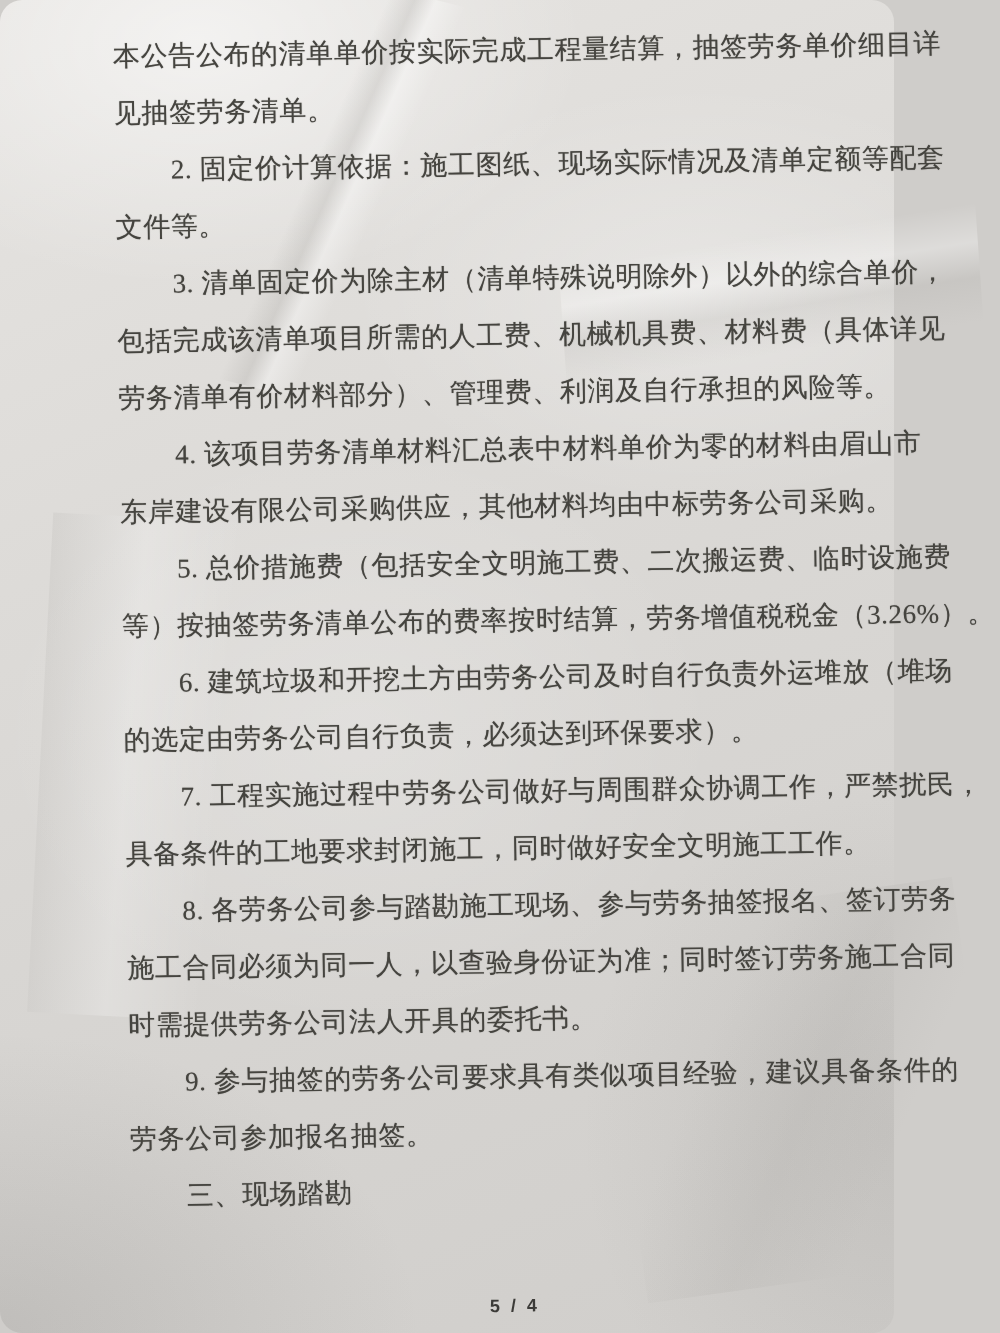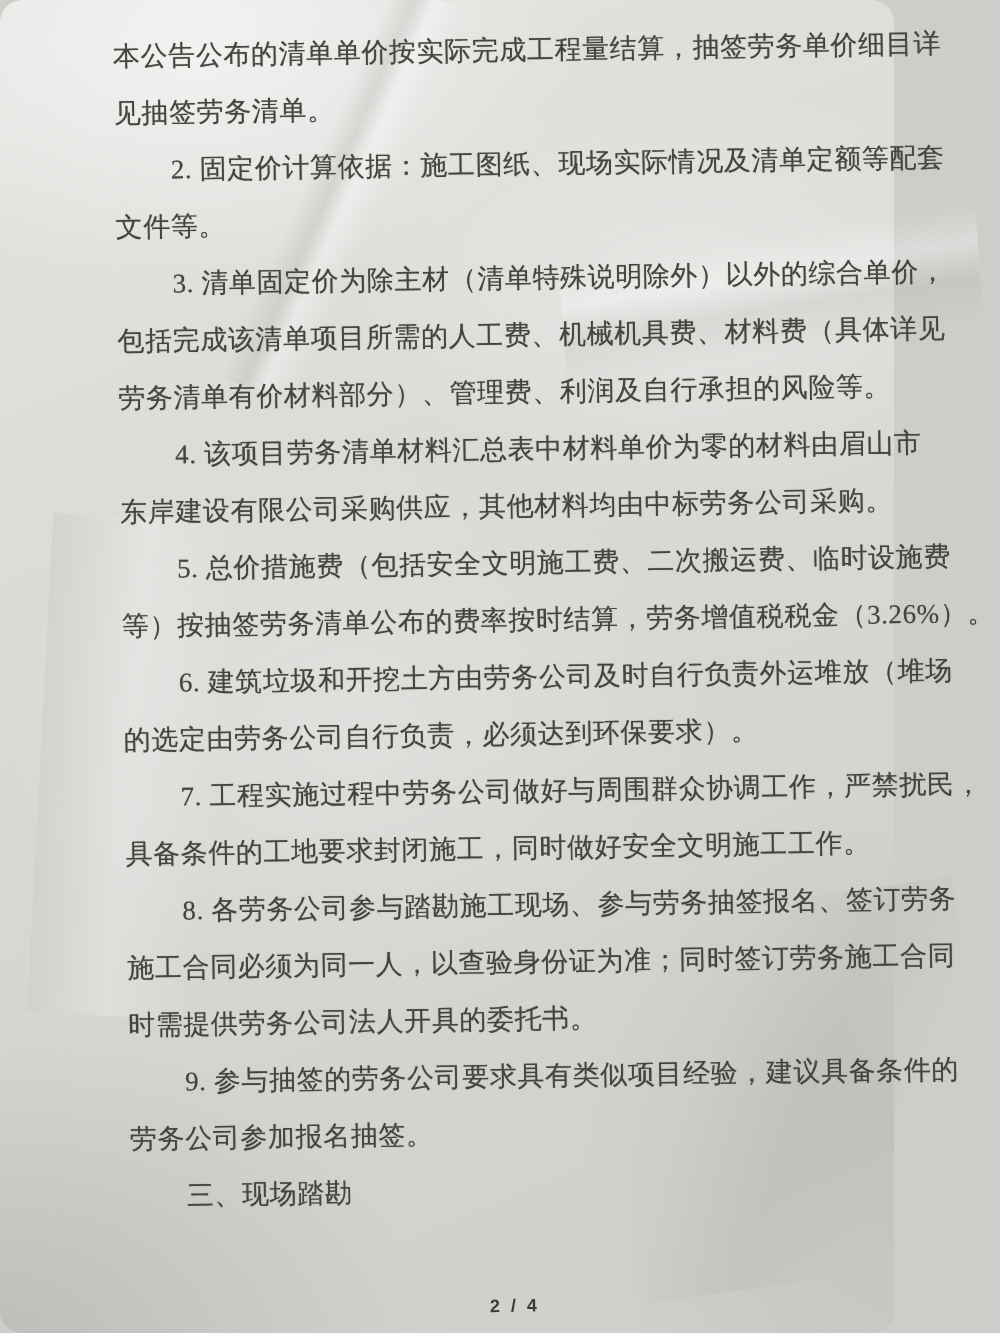--- a/index.html
+++ b/index.html
@@ -118,15 +118,15 @@
     <div class="line">具备条件的工地要求封闭施工，同时做好安全文明施工工作。</div>
     <div class="line ind">8. 各劳务公司参与踏勘施工现场、参与劳务抽签报名、签订劳务</div>
     <div class="line">施工合同必须为同一人，以查验身份证为准；同时签订劳务施工合同</div>
     <div class="line">时需提供劳务公司法人开具的委托书。</div>
     <div class="line ind">9. 参与抽签的劳务公司要求具有类似项目经验，建议具备条件的</div>
     <div class="line">劳务公司参加报名抽签。</div>
     <div class="line ind">三、现场踏勘</div>
   </div>
 
   <div class="footer">
-    <span class="page-num">2 / 4</span>
+    <span class="page-num">5 / 4</span>
   </div>
 </div>
 
 </body></html>

